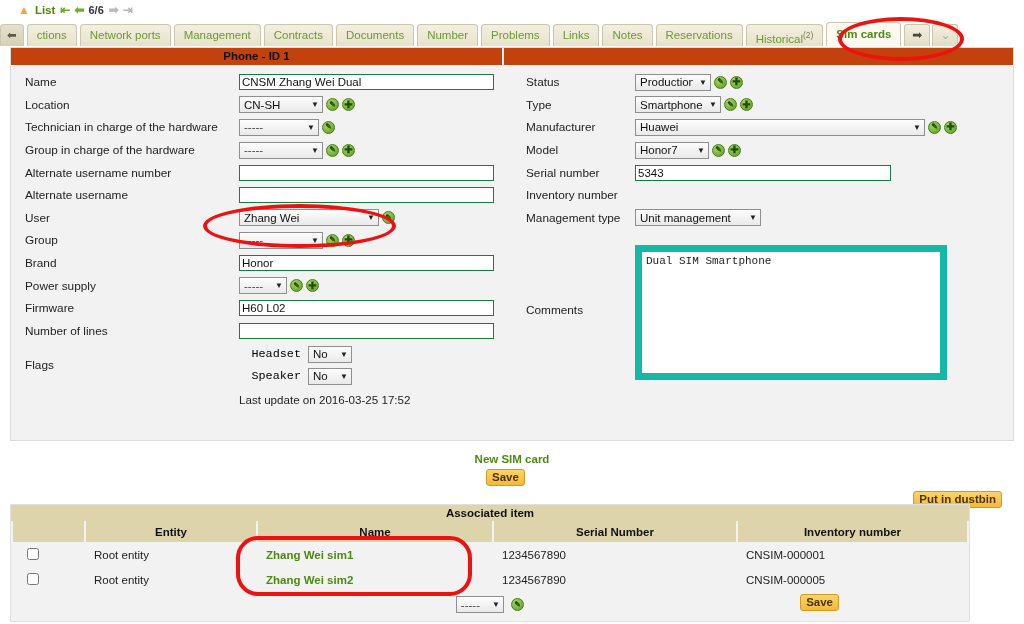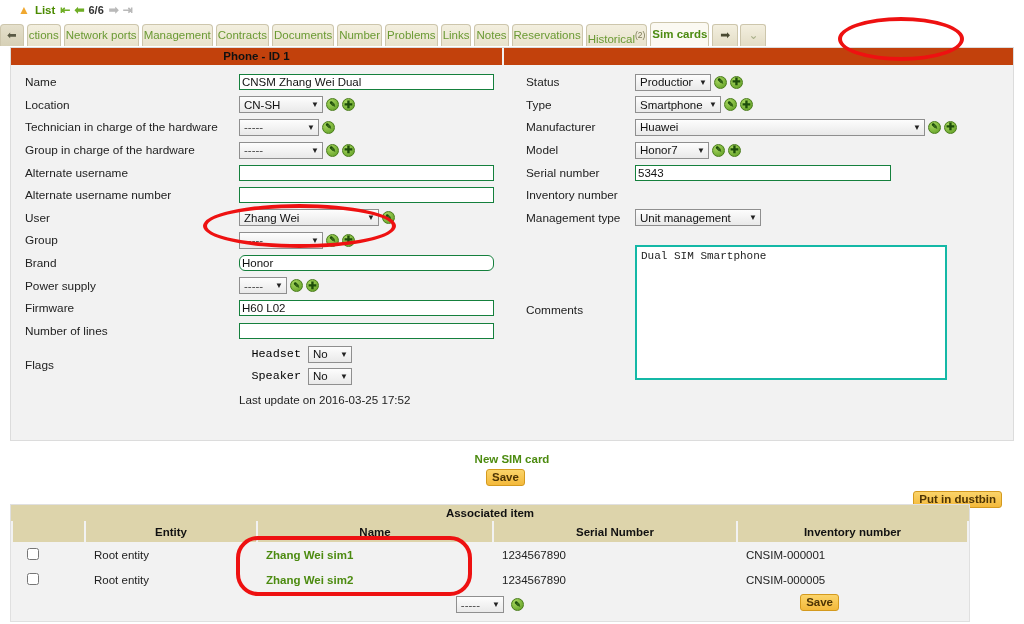--- a/index.html
+++ b/index.html
@@ -27,21 +27,21 @@
   .topnav .count { color: #333; font-weight: bold; font-size: 11px; }
 
   
   .tabstrip {
     position: absolute; left: 0; top: 22px; width: 1024px; height: 24px;
     display: flex; align-items: flex-end;
     box-sizing: border-box;
   }
   .tab {
     height: 21px; line-height: 21px;
-    padding: 0 1px;
+    padding: 0 9px;
     margin-right: 3px;
     background: linear-gradient(#f3efdf, #e8e2cc);
     border: 1px solid #cdc6ac;
     border-bottom: none;
     border-radius: 4px 4px 0 0;
     color: #6a9a33;
     font-size: 11.5px;
     white-space: nowrap;
   }
   .tab.selected {
@@ -105,21 +105,21 @@
     width: 13px; height: 13px; border-radius: 50%;
     display: inline-flex; align-items: center; justify-content: center;
     font-size: 10px; line-height: 1; color: #1d4d0a; font-weight: bold;
     background: radial-gradient(circle at 35% 30%, #a9d860, #5a9a20);
     border: 1px solid #4a7d1b; box-sizing: border-box;
   }
   .gi.pencil { font-size: 8px; }
 
   textarea.cmt {
     width: 312px; height: 135px; resize: none;
-    border: 2px solid #14b8a6; background: #fff;
+    border: 7px solid #14b8a6; background: #fff;
     font-family: "Liberation Mono", monospace; font-size: 11px;
     padding: 3px 4px; box-sizing: border-box; color: #222;
   }
 
   .flags-block { display: flex; align-items: center; }
   .flags-rows { padding-left: 0; }
   .flagrow { display: flex; align-items: center; height: 22px; }
   .flagrow .fl { width: 62px; text-align: right; font-size: 11.8px; padding-right: 7px; font-family: Liberation Mono, monospace; }
   .lastupd { font-size: 11.6px; color: #222; padding-left: 228px; padding-top: 5px; }
 
@@ -252,28 +252,28 @@
             <div class="sel dash" style="width:84px">
               <span class="cv">-----</span>
                 <span class="dn">▼</span>
             </div>
             <span class="gi pencil">✎</span>
             <span class="gi">✚</span>
           </div>
         </div>
 
         <div class="row">
+          <div class="lbl">Alternate username number</div>
+          <div class="fld">
+            <input class="txt" style="width: 255px;" value="">
+          </div>
+        </div>
+
+        <div class="row">
           <div class="lbl">Alternate username</div>
-          <div class="fld">
-            <input class="txt" style="width: 255px;" value="">
-          </div>
-        </div>
-
-        <div class="row">
-          <div class="lbl">Alternate username number</div>
           <div class="fld">
             <input class="txt" style="width: 255px;" value="">
           </div>
         </div>
 
         <div class="row">
           <div class="lbl">User</div>
           <div class="fld">
             <div class="sel" style="width:140px">
               <span class="cv">Zhang Wei</span>
@@ -291,21 +291,21 @@
                 <span class="dn">▼</span>
             </div>
             <span class="gi pencil">✎</span>
             <span class="gi">✚</span>
           </div>
         </div>
 
         <div class="row">
           <div class="lbl">Brand</div>
           <div class="fld">
-            <input class="txt" style="width: 255px; border-radius: 6px;" value="Honor">
+            <input class="txt" style="width: 255px;" value="Honor">
           </div>
         </div>
 
         <div class="row">
           <div class="lbl">Power supply</div>
           <div class="fld">
             <div class="sel dash" style="width:48px">
               <span class="cv">-----</span>
                 <span class="dn">▼</span>
             </div>

